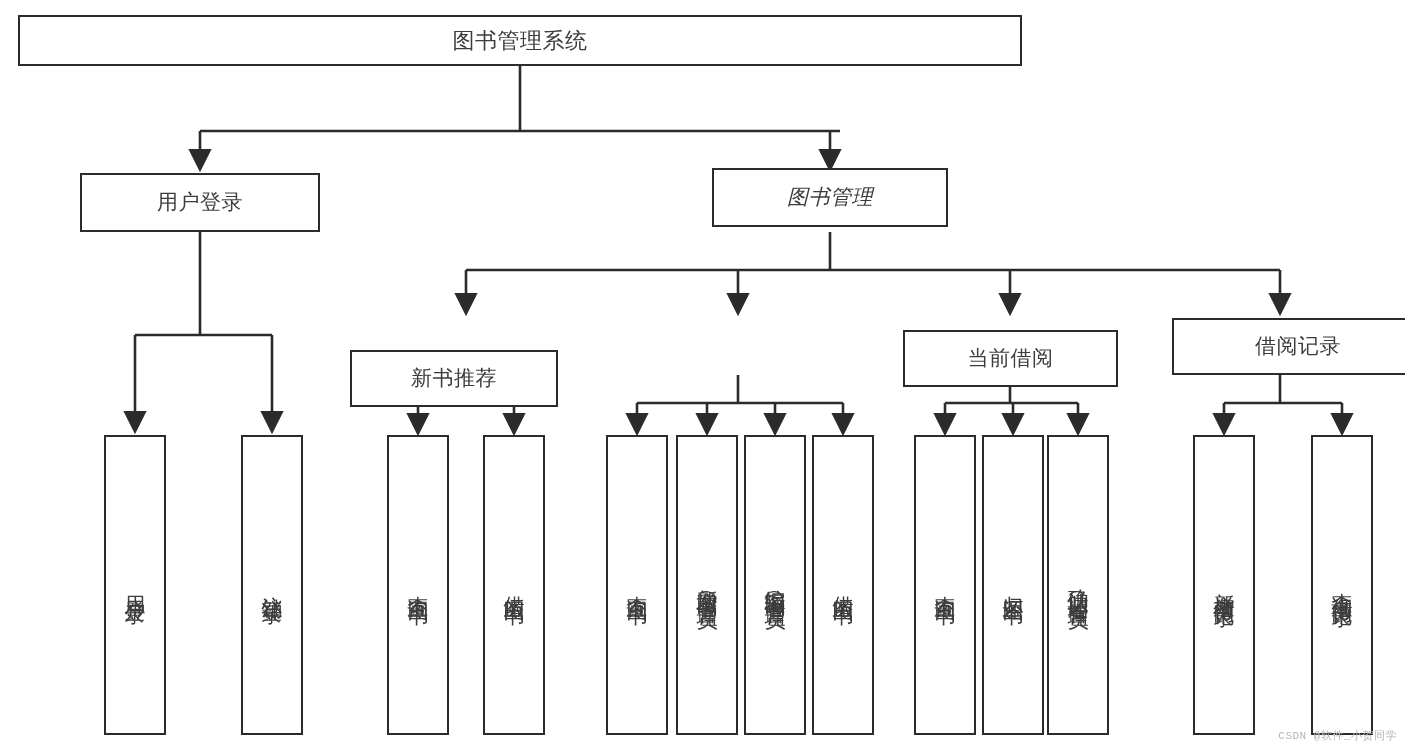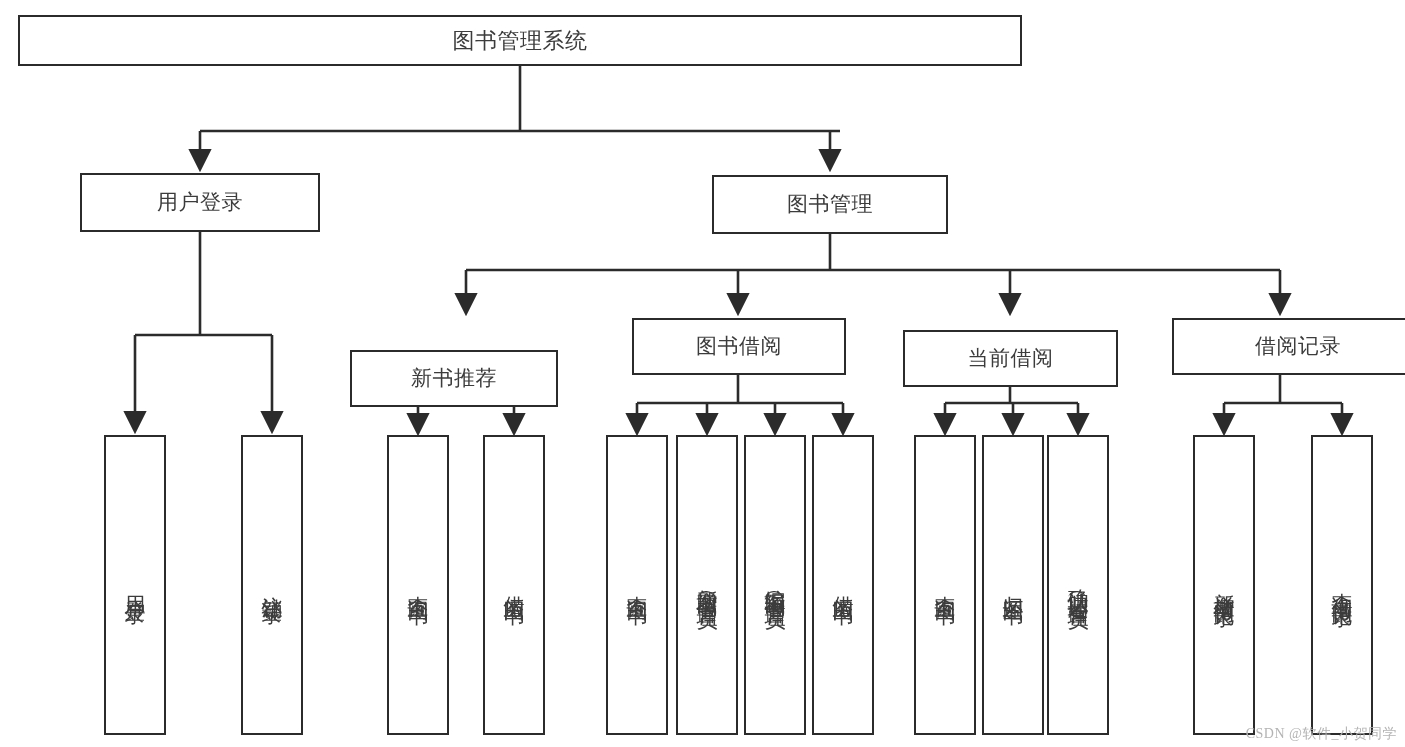--- a/index.html
+++ b/index.html
@@ -60,25 +60,25 @@
     text-orientation: upright;
     font-size: 21px;
     line-height: 1.05;
     letter-spacing: 3px;
     white-space: nowrap;
   }
   #watermark {
     position: absolute;
     right: 8px;
     bottom: 4px;
-    font-size: 14px;
+    font-size: 11px;
     color: #b4b4b4;
     letter-spacing: 0.5px;
     white-space: nowrap;
-    font-family: Liberation Serif, serif;
+    font-family: Liberation Mono, monospace;
   }
 </style>
 </head>
 <body>
 
 <div id="canvas">
 
   <svg id="wires" viewBox="0 0 1405 747" xmlns="http://www.w3.org/2000/svg">
     <defs>
       <marker id="arrow" markerWidth="9" markerHeight="9" refX="1.2" refY="4.5" orient="auto" markerUnits="strokeWidth">
@@ -130,31 +130,28 @@
   </svg>
 
   <div class="node horiz root" style="left:18px; top:15px; width:1004px; height:51px;">
     <span class="label">图书管理系统</span>
   </div>
 
   <div class="node horiz" style="left:80px; top:173px; width:240px; height:59px;">
     <span class="label">用户登录</span>
   </div>
 
-  <div class="node horiz" style="left:712px; top:175px; width:236px; height:59px;">
+  <div class="node horiz" style="left:712px; top:168px; width:236px; height:59px;font-style:italic;">
     <span class="label">图书管理</span>
   </div>
 
   <div class="node horiz" style="left:350px; top:318px; width:208px; height:57px;margin-top:32px;">
     <span class="label">新书推荐</span>
   </div>
 
-  <div class="node horiz" style="left:632px; top:318px; width:214px; height:57px;">
-    <span class="label">图书借阅</span>
-  </div>
 
   <div class="node horiz" style="left:903px; top:330px; width:215px; height:57px;">
     <span class="label">当前借阅</span>
   </div>
 
   <div class="node horiz" style="left:1172px; top:318px; width:252px; height:57px;">
     <span class="label">借阅记录</span>
   </div>
 
   <div class="node vert" style="left:104px; top:435px; width:62px; height:300px;">

